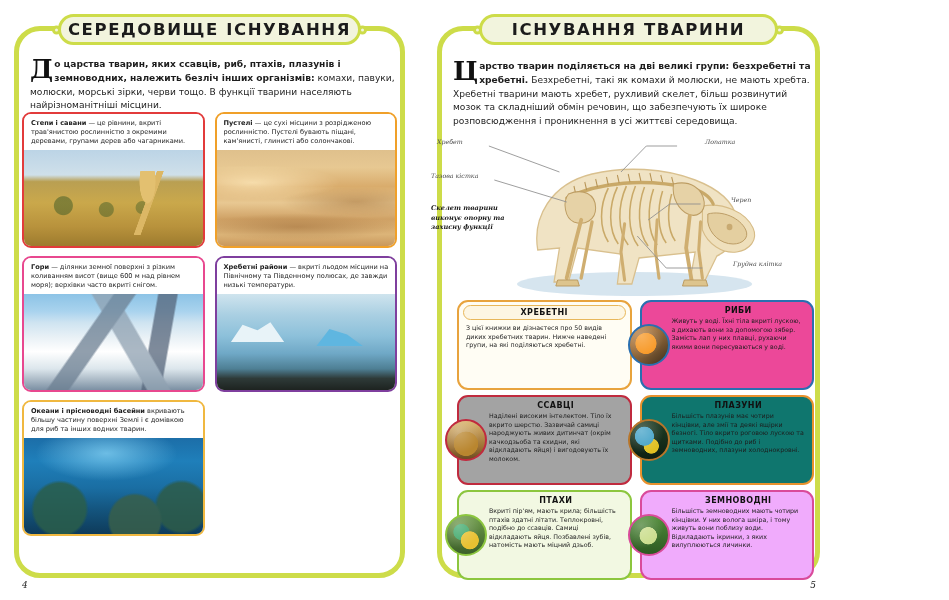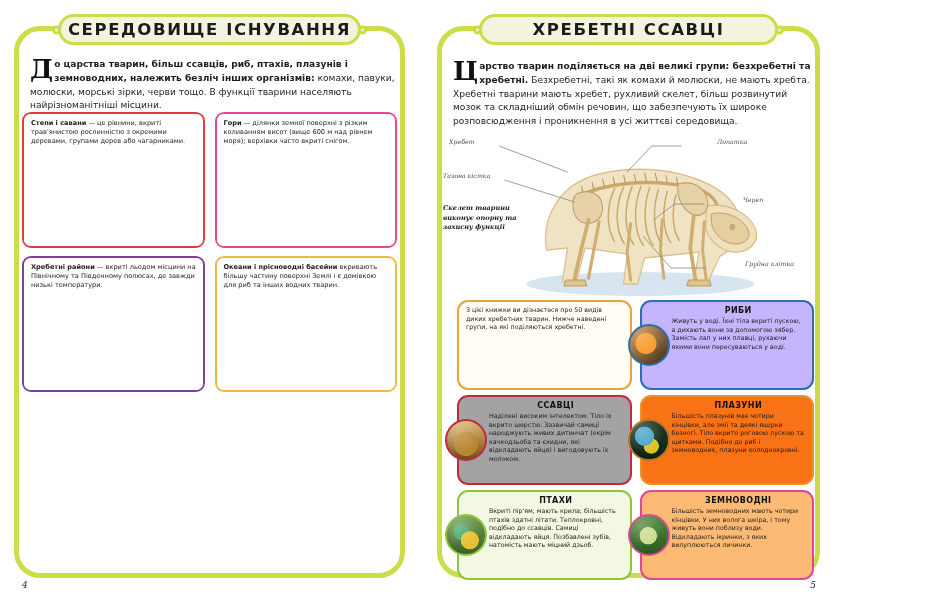--- a/index.html
+++ b/index.html
@@ -67,21 +67,21 @@
     display: grid;
     grid-template-columns: 1fr 1fr;
     grid-template-rows: 136px 136px 136px;
     column-gap: 10px; row-gap: 8px;
   }
   .card {
     border: 2.5px solid #888;
     border-radius: 9px;
     overflow: hidden;
     position: relative;
-    display: flex; flex-direction: row;
+    display: flex; flex-direction: column;
     background: #fff;
   }
   .card-text {
     padding: 5px 6px 4px 7px;
     font-size: 6.6px; line-height: 1.38; color: #1d1d1d;
     background: #fff;
     font-family: "DejaVu Sans", sans-serif;
   }
   .card-text b { font-weight: 700; }
   .card-photo { flex: 1; position: relative; overflow: hidden; }
@@ -160,21 +160,21 @@
     content: ""; position: absolute; inset: 0;
     background:
       radial-gradient(circle at 20% 74%, #2b5e4a 0 16%, transparent 18%),
       radial-gradient(circle at 62% 86%, #39604a 0 18%, transparent 20%),
       radial-gradient(circle at 88% 72%, #2e5c48 0 14%, transparent 16%);
     opacity: .85;
   }
 
   
   .skel {
-    position: absolute; left: 24px; right: 18px; top: 132px; height: 168px; text-decoration: underline;
+    position: absolute; left: 12px; right: 18px; top: 132px; height: 168px; text-decoration: underline;
   }
   .skel svg { width: 100%; height: 100%; display: block; }
   .skel-lbl {
     position: absolute; font-size: 6.3px; color: #4b4b4b;
     font-family: "DejaVu Serif", serif; font-style: italic;
     white-space: nowrap;
   }
   .skel-note {
     position: absolute; font-size: 6.6px; color: #1b1b1b; line-height: 1.45;
     font-family: "DejaVu Serif", serif; font-style: italic; font-weight: 700;
@@ -239,32 +239,38 @@
   <div class="page left">
     <div class="frame"></div>
 
     <div class="banner">
       <span class="banner-nub l"></span>
       <span class="banner-nub r"></span>
       <span class="banner-title">СЕРЕДОВИЩЕ ІСНУВАННЯ</span>
     </div>
 
     <div class="intro">
-      <span class="dropcap">Д</span><span class="lead">о царства тварин, більш ссавців, риб, птахів, плазунів і земноводних, належить безліч інших організмів:</span><span> комахи, павуки, молюски, морські зірки, черви тощо. В функції тварини населяють найрізноманітніші місцини.</span>
+      <span class="dropcap">Д</span><span class="lead">о царства тварин, яких ссавців, риб, птахів, плазунів і земноводних, належить безліч інших організмів:</span><span> комахи, павуки, молюски, морські зірки, черви тощо. В функції тварини населяють найрізноманітніші місцини.</span>
     </div>
 
     <div class="cards">
 
       <div class="card" style="border-color:#e23b3b">
         <div class="card-text">
           <b>Степи і савани</b><span> — це рівнини, вкриті трав'янистою рослинністю з окремими деревами, групами дерев або чагарниками.</span>
         </div>
         <div class="card-photo ph-savanna"></div>
       </div>
 
+      <div class="card" style="border-color:#f0a029">
+        <div class="card-text">
+          <b>Пустелі</b><span> — це сухі місцини з розрідженою рослинністю. Пустелі бувають піщані, кам'янисті, глинисті або солончакові.</span>
+        </div>
+        <div class="card-photo ph-desert"></div>
+      </div>
 
 
       <div class="card" style="border-color:#e8488f">
         <div class="card-text">
           <b>Гори</b><span> — ділянки земної поверхні з різким коливанням висот (вище 600 м над рівнем моря); верхівки часто вкриті снігом.</span>
         </div>
         <div class="card-photo ph-mountain"></div>
       </div>
 
       <div class="card" style="border-color:#7f3f9e">
@@ -285,21 +291,21 @@
 
     <div class="pageno">4</div>
   </div>
 
   <div class="page right">
     <div class="frame"></div>
 
     <div class="banner">
       <span class="banner-nub l"></span>
       <span class="banner-nub r"></span>
-      <span class="banner-title">ХРЕБЕТНІ ССАВЦІ</span>
+      <span class="banner-title">ІСНУВАННЯ ТВАРИНИ</span>
     </div>
 
     <div class="intro">
       <span class="dropcap">Ц</span><span class="lead">арство тварин поділяється на дві великі групи: безхребетні та хребетні.</span><span> Безхребетні, такі як комахи й молюски, не мають хребта. Хребетні тварини мають хребет, рухливий скелет, більш розвинутий мозок та складніший обмін речовин, що забезпечують їх широке розповсюдження і проникнення в усі життєві середовища.</span>
     </div>
 
     <div class="skel">
       <svg viewBox="0 0 430 168" preserveAspectRatio="none">
 
         <ellipse cx="225" cy="152" rx="130" ry="12" fill="#cfe0ec" opacity="0.85"></ellipse>
@@ -370,48 +376,49 @@
       <div class="skel-lbl" style="left:274px; top:6px;">Лопатка</div>
       <div class="skel-lbl" style="left:0px; top:40px;">Тазова кістка</div>
       <div class="skel-lbl" style="left:300px; top:64px;">Череп</div>
       <div class="skel-lbl" style="left:302px; top:128px;">Грудна клітка</div>
       <div class="skel-note" style="left:0px; top:72px; width:74px;">Скелет тварини виконує опорну та захисну функції</div>
     </div>
 
     <div class="groups">
 
       <div class="gbox" style="border-color:#e8a33d; background:#fffdf4">
+        <div class="gtitle bar">ХРЕБЕТНІ</div>
         <div class="gbody">З цієї книжки ви дізнаєтеся про 50 видів диких хребетних тварин. Нижче наведені групи, на які поділяються хребетні.</div>
       </div>
 
-      <div class="gbox has-thumb right-col" style="border-color:#2a6fb0; background:#c4b5fd">
+      <div class="gbox has-thumb right-col" style="border-color:#2a6fb0; background:#ec4899">
         <div class="thumb th-fish" style="border-color:#2a6fb0"></div>
         <div class="gtitle">РИБИ</div>
         <div class="gbody">Живуть у воді. Їхні тіла вкриті лускою, а дихають вони за допомогою зябер. Замість лап у них плавці, рухаючи якими вони пересуваються у воді.</div>
       </div>
 
       <div class="gbox has-thumb" style="border-color:#c02a3e; background:#a3a3a3">
         <div class="thumb th-mammal" style="border-color:#c02a3e"></div>
         <div class="gtitle">ССАВЦІ</div>
         <div class="gbody">Наділені високим інтелектом. Тіло їх вкрито шерстю. Зазвичай самиці народжують живих дитинчат (окрім качкодзьоба та єхидни, які відкладають яйця) і вигодовують їх молоком.</div>
       </div>
 
-      <div class="gbox has-thumb right-col" style="border-color:#e8922e; background:#f97316">
+      <div class="gbox has-thumb right-col" style="border-color:#e8922e; background:#0f766e">
         <div class="thumb th-reptile" style="border-color:#b8762a"></div>
         <div class="gtitle">ПЛАЗУНИ</div>
         <div class="gbody">Більшість плазунів має чотири кінцівки, але змії та деякі ящірки безногі. Тіло вкрито роговою лускою та щитками. Подібно до риб і земноводних, плазуни холоднокровні.</div>
       </div>
 
       <div class="gbox has-thumb" style="border-color:#8cc63e; background:#f2f8e2">
         <div class="thumb th-bird" style="border-color:#8cc63e"></div>
         <div class="gtitle">ПТАХИ</div>
         <div class="gbody">Вкриті пір'ям, мають крила; більшість птахів здатні літати. Теплокровні, подібно до ссавців. Самиці відкладають яйця. Позбавлені зубів, натомість мають міцний дзьоб.</div>
       </div>
 
-      <div class="gbox has-thumb right-col" style="border-color:#d94b9a; background:#fdba74">
+      <div class="gbox has-thumb right-col" style="border-color:#d94b9a; background:#f0abfc">
         <div class="thumb th-amphib" style="border-color:#d94b9a"></div>
         <div class="gtitle">ЗЕМНОВОДНІ</div>
         <div class="gbody">Більшість земноводних мають чотири кінцівки. У них волога шкіра, і тому живуть вони поблизу води. Відкладають ікринки, з яких вилуплюються личинки.</div>
       </div>
 
     </div>
 
     <div class="pageno">5</div>
   </div>
 

